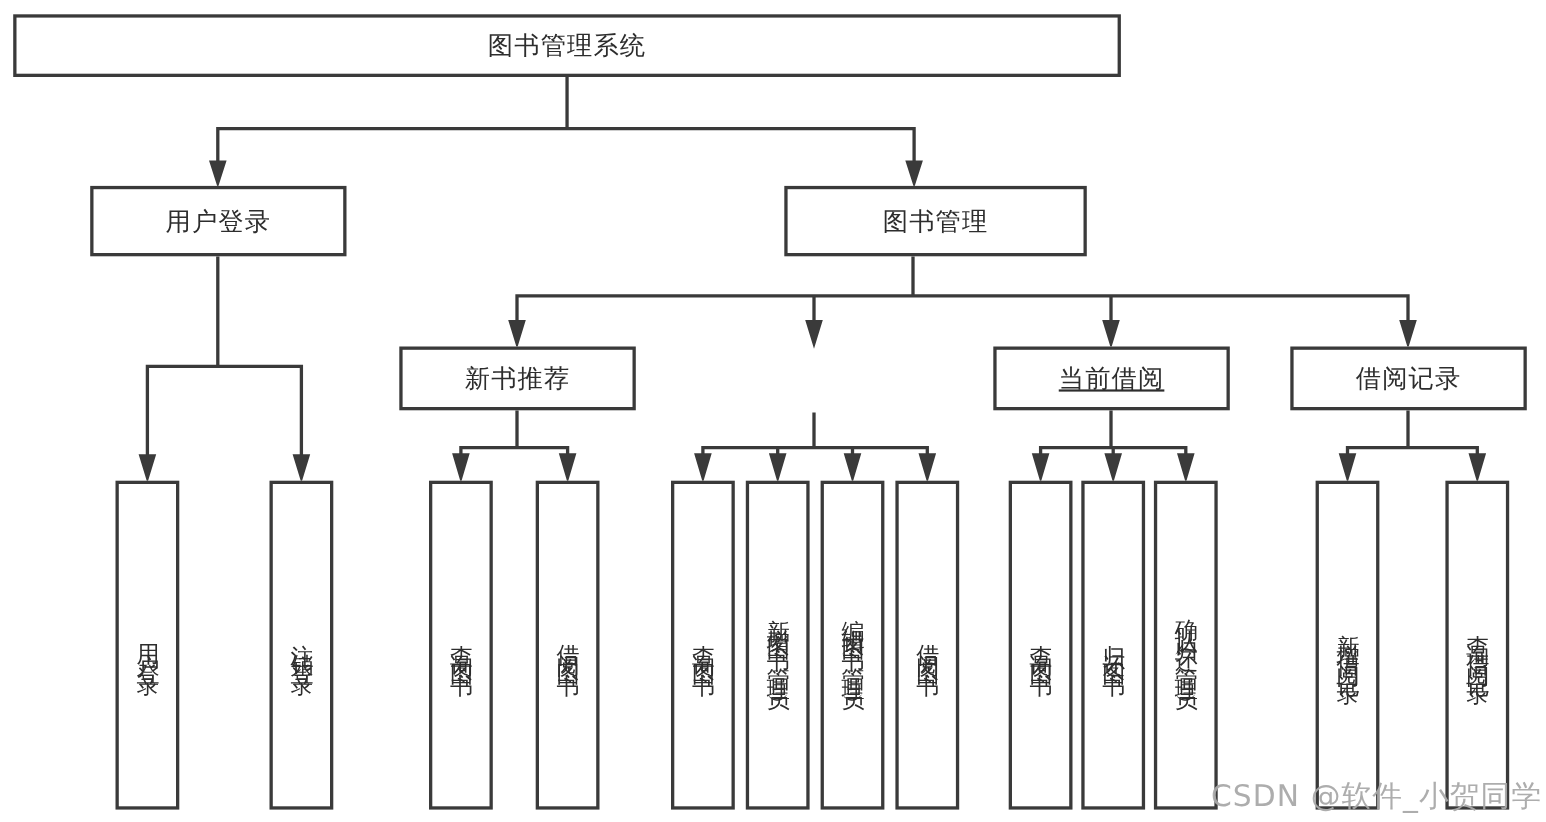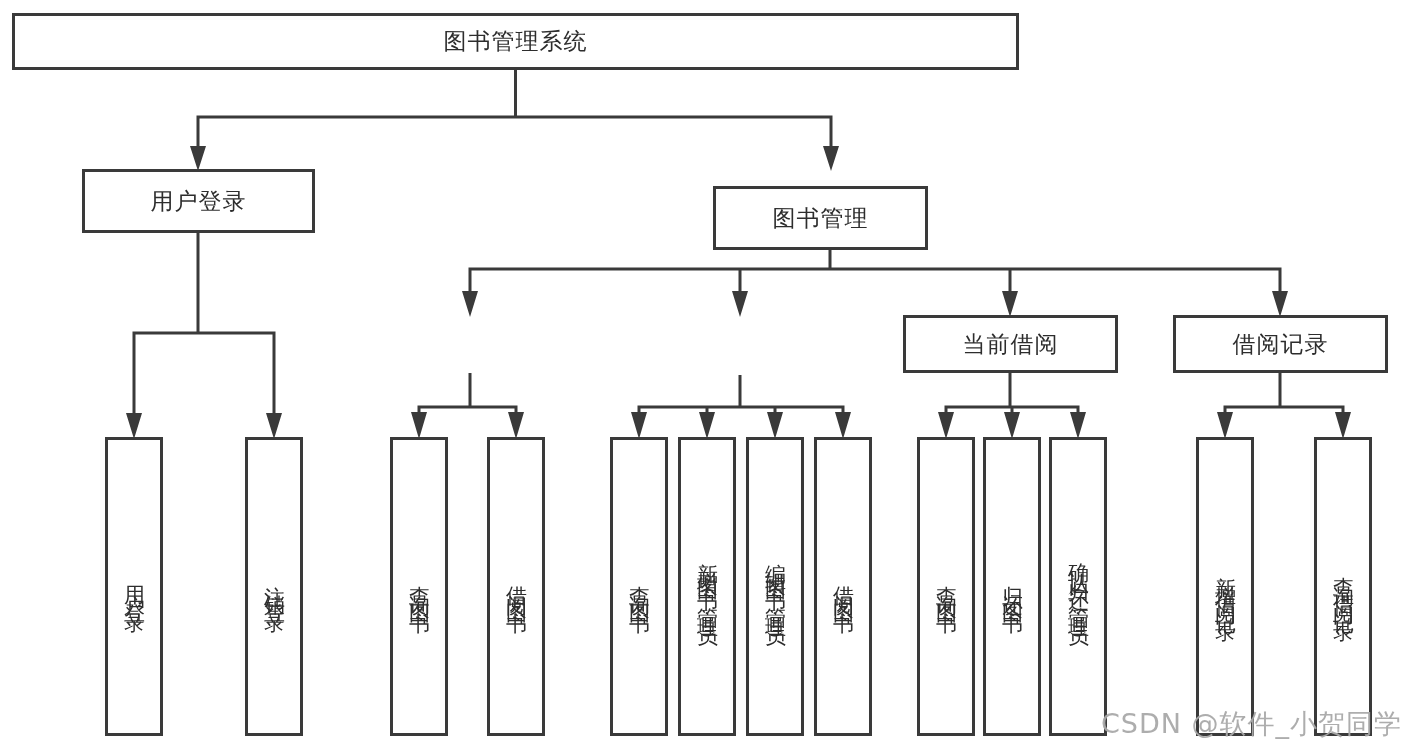--- a/index.html
+++ b/index.html
@@ -14,25 +14,25 @@
   }
   .hbox{font-size:23px;letter-spacing:1px;white-space:nowrap;}
   .vbox{
     writing-mode:vertical-rl;text-orientation:mixed;
     font-size:21px;letter-spacing:9px;line-height:1;
   }
   
   .b-root{left:12px;top:13px;width:1007px;height:57px;}
   
   .b-l2a{left:82px;top:169px;width:233px;height:64px;}
-  .b-l2b{left:713px;top:186px;width:215px;height:64px;}
+  .b-l2b{left:713px;top:169px;width:275px;height:64px;}
   
   .b-l3a{left:363px;top:315px;width:215px;height:58px;}
   .b-l3b{left:633px;top:315px;width:215px;height:58px;}
-  .b-l3c{left:903px;top:315px;width:215px;height:58px;}
+  .b-l3c{left:903px;top:315px;width:215px;height:58px;text-decoration:underline;}
   .b-l3d{left:1173px;top:315px;width:215px;height:58px;}
   
   .leaf{top:437px;width:58px;height:299px;}
   .b-f0{left:105px;}  .b-f1{left:245px;}
   .b-f2{left:390px;}  .b-f3{left:487px;}
   .b-f4{left:610px;}  .b-f5{left:678px;}
   .b-f6{left:746px;}  .b-f7{left:814px;}
   .b-f8{left:917px;}  .b-f9{left:983px;}
   .b-f10{left:1049px;}
   .b-f11{left:1196px;} .b-f12{left:1314px;}
@@ -72,20 +72,23 @@
     <span>图书管理系统</span>
   </div>
 
   <div class="box hbox b-l2a">
     <span>用户登录</span>
   </div>
   <div class="box hbox b-l2b">
     <span>图书管理</span>
   </div>
 
+  <div class="box hbox b-l3a">
+    <span>新书推荐</span>
+  </div>
   <div class="box hbox b-l3c">
     <span>当前借阅</span>
   </div>
   <div class="box hbox b-l3d">
     <span>借阅记录</span>
   </div>
 
   <div class="box vbox leaf b-f0">
     <span>用户登录</span>
   </div>

